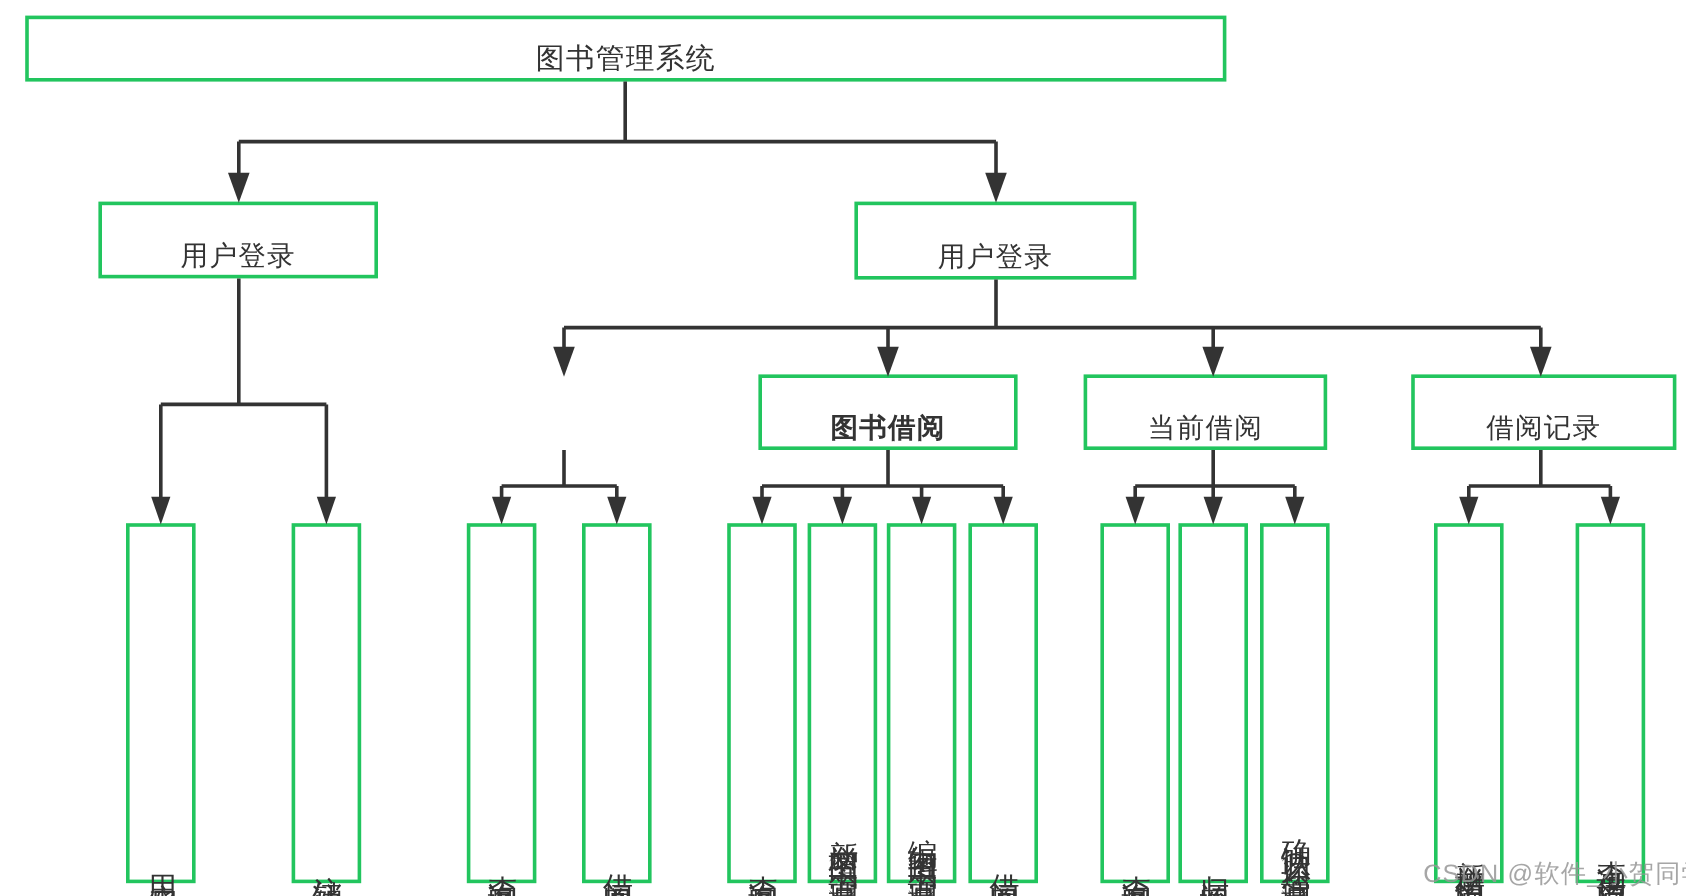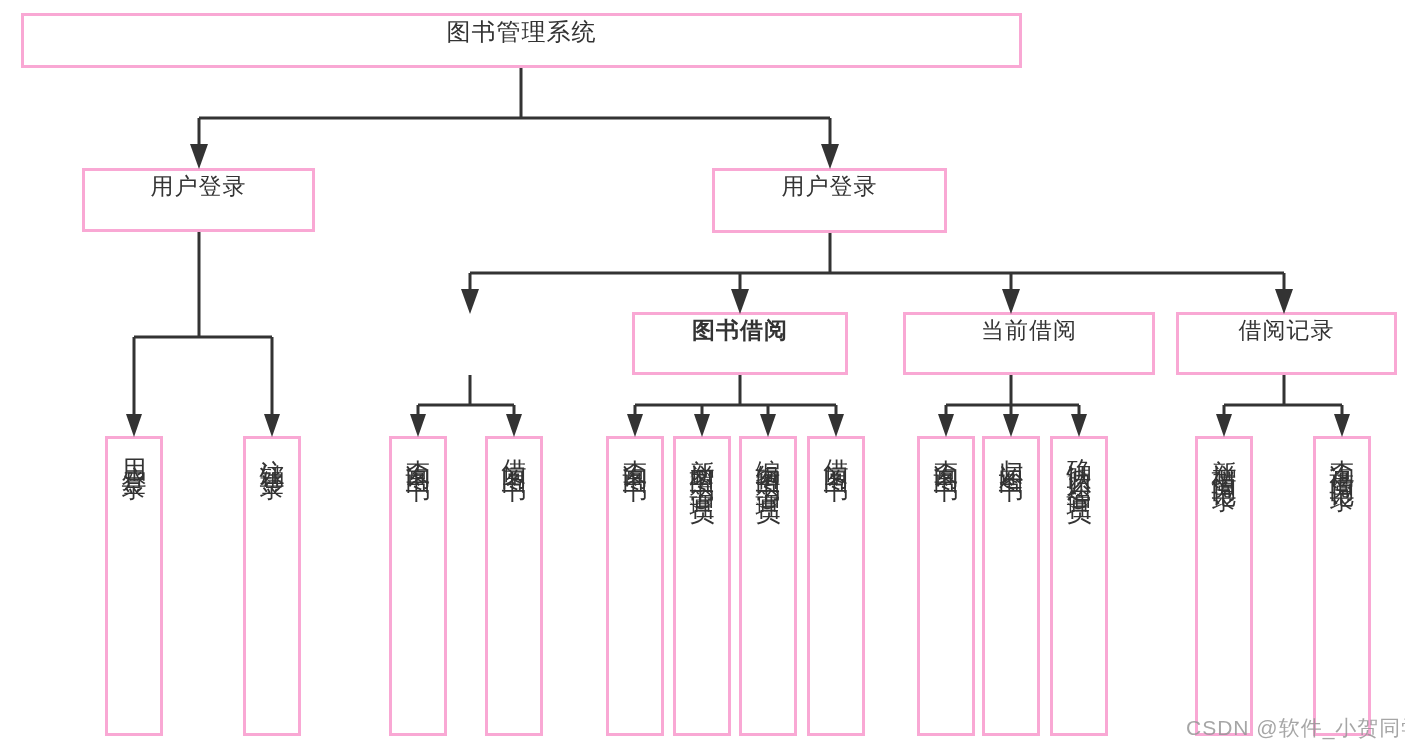--- a/index.html
+++ b/index.html
@@ -6,24 +6,24 @@
   #stage{
     position:relative;
     width:1405px;height:747px;
     background:#ffffff;
     font-family:"Liberation Sans","DejaVu Sans",sans-serif;
     overflow:hidden;
   }
   .node{
     position:absolute;
     box-sizing:border-box;
-    border:3px solid #f9a8d4;
+    border:3px solid #22c55e;
     background:#ffffff;
     display:flex;
-    align-items:flex-start;
+    align-items:flex-end;
     justify-content:center;
     color:#333333;
     z-index:1;
   }
   .hlabel{font-size:23px;letter-spacing:1px;white-space:nowrap;}
   .root .hlabel{font-size:24px;}
   .vnode{top:436px;height:300px;width:58px;}
   .vlabel{
     writing-mode:vertical-rl;
     text-orientation:mixed;
@@ -96,21 +96,21 @@
   <div class="node" style="left:82px;top:168px;width:233px;height:64px;">
     <span class="hlabel">用户登录</span>
   </div>
   <div class="node" style="left:712px;top:168px;width:235px;height:65px;">
     <span class="hlabel">用户登录</span>
   </div>
 
   <div class="node" style="left:632px;top:312px;width:216px;height:63px;font-weight:bold;">
     <span class="hlabel">图书借阅</span>
   </div>
-  <div class="node" style="left:903px;top:312px;width:252px;height:63px;">
+  <div class="node" style="left:903px;top:312px;width:203px;height:63px;">
     <span class="hlabel">当前借阅</span>
   </div>
   <div class="node" style="left:1176px;top:312px;width:221px;height:63px;">
     <span class="hlabel">借阅记录</span>
   </div>
 
   <div class="node vnode" style="left:105px;">
     <span class="vlabel">用户登录</span>
   </div>
   <div class="node vnode" style="left:243px;">

